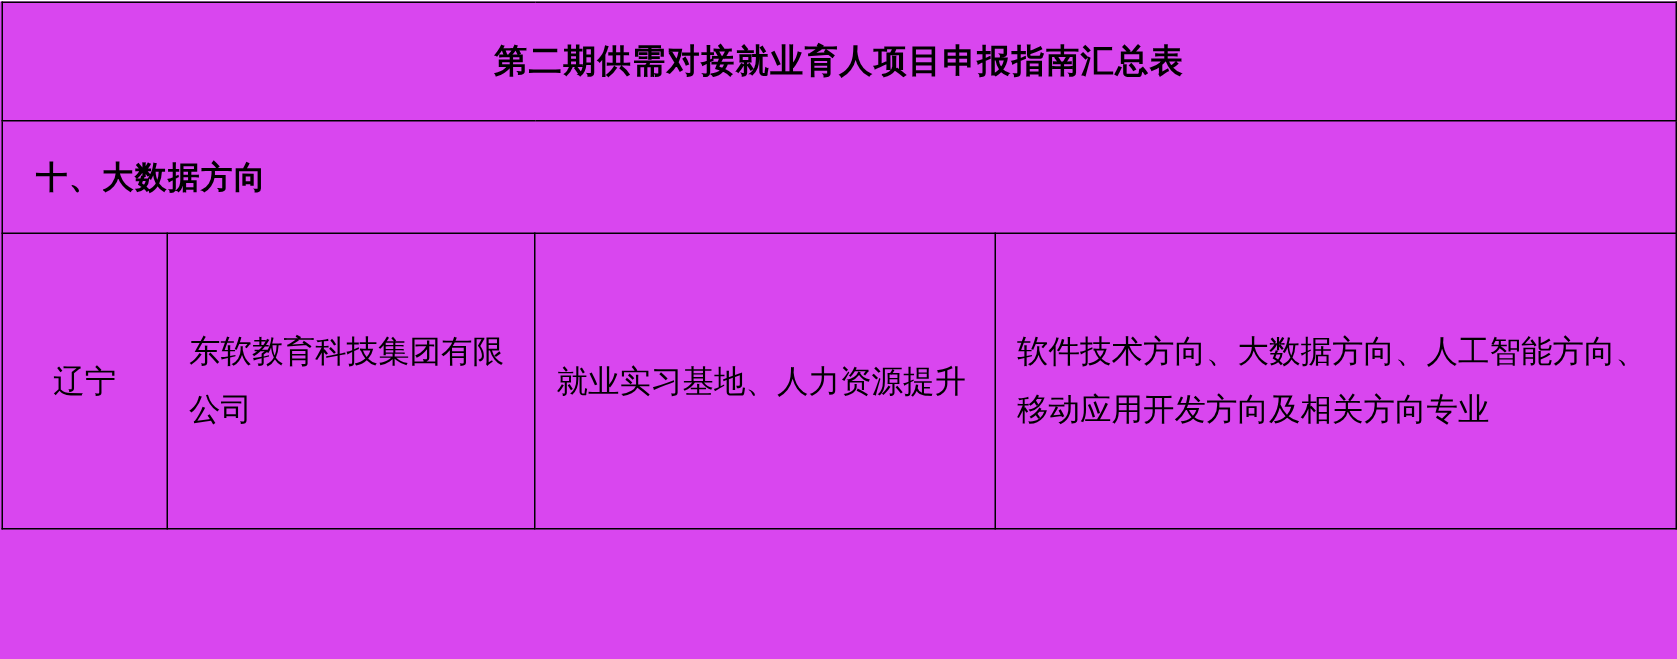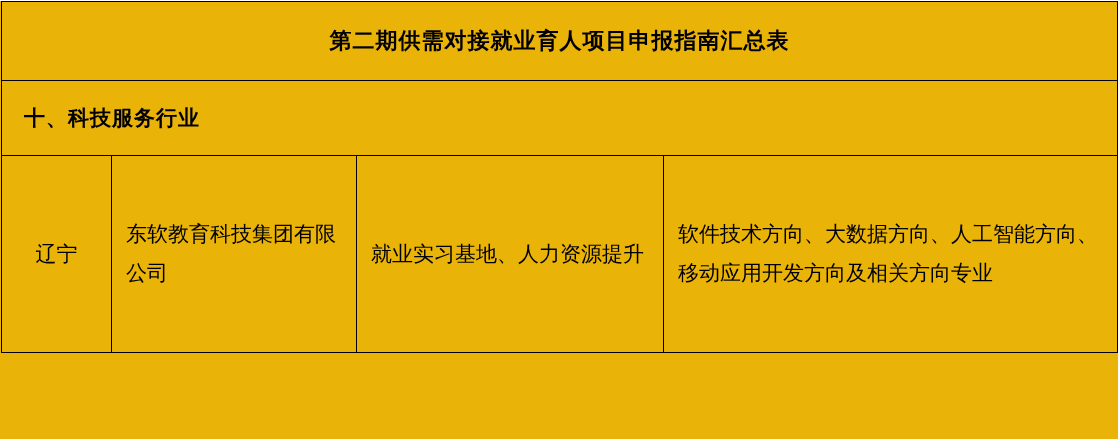--- a/index.html
+++ b/index.html
@@ -8,21 +8,21 @@
     background: #ffffff;
   }
   body {
     font-family: "Liberation Serif", "DejaVu Serif", serif;
     color: #000000;
   }
   .page {
     width: 1118px;
     height: 439px;
     position: relative;
-    background: #eab308;
+    background: #d946ef;
     box-sizing: border-box;
   }
   table.doc-table {
     border-collapse: collapse;
     width: 1116px;
     margin: 1px 0 0 1px;
     table-layout: fixed;
   }
   table.doc-table td {
     border: 1px solid #000000;
@@ -76,21 +76,21 @@
       <col style="width:110px">
       <col style="width:245px">
       <col style="width:307px">
       <col style="width:454px">
     </colgroup>
     <tbody>
       <tr>
         <td class="title-cell" colspan="4">第二期供需对接就业育人项目申报指南汇总表</td>
       </tr>
       <tr>
-        <td class="section-cell" colspan="4">十、科技服务行业</td>
+        <td class="section-cell" colspan="4">十、大数据方向</td>
       </tr>
       <tr>
         <td class="body-cell c-province">辽宁</td>
         <td class="body-cell c-unit">东软教育科技集团有限公司</td>
         <td class="body-cell c-type">就业实习基地、人力资源提升</td>
         <td class="body-cell c-major">软件技术方向、大数据方向、人工智能方向、移动应用开发方向及相关方向专业</td>
       </tr>
     </tbody>
   </table>
 </div>

